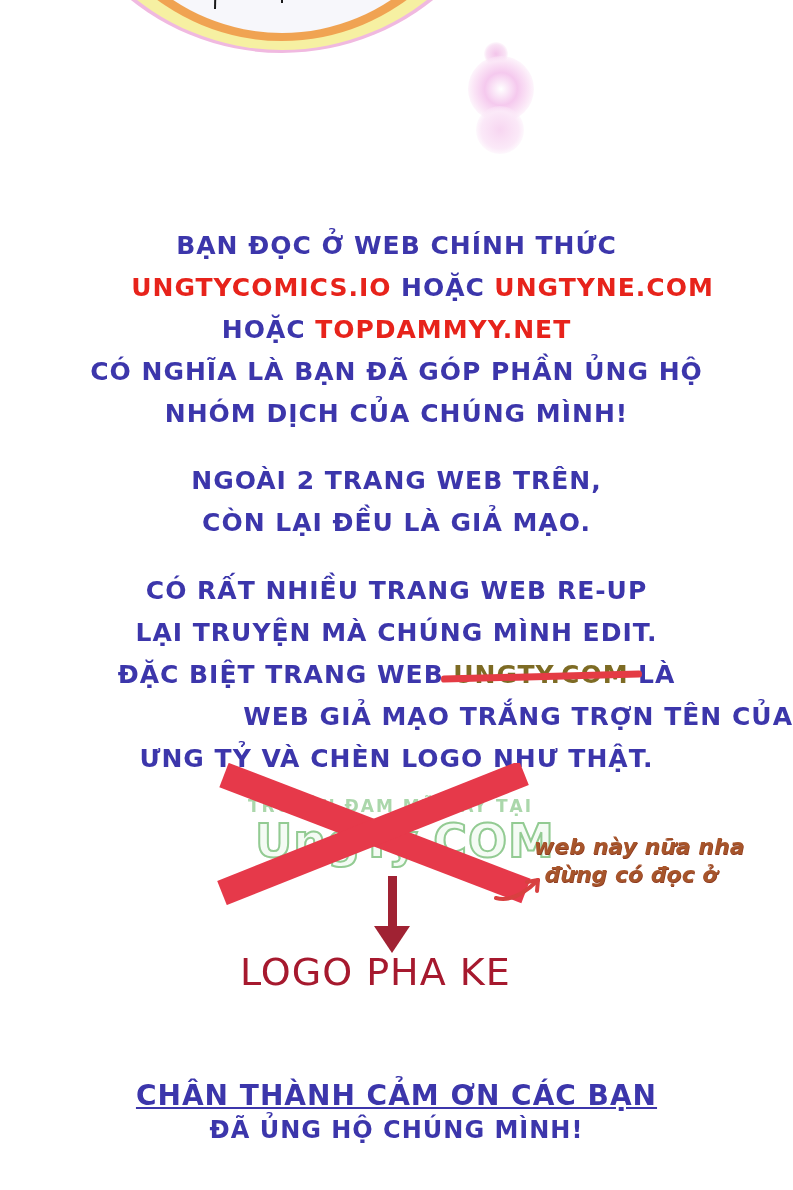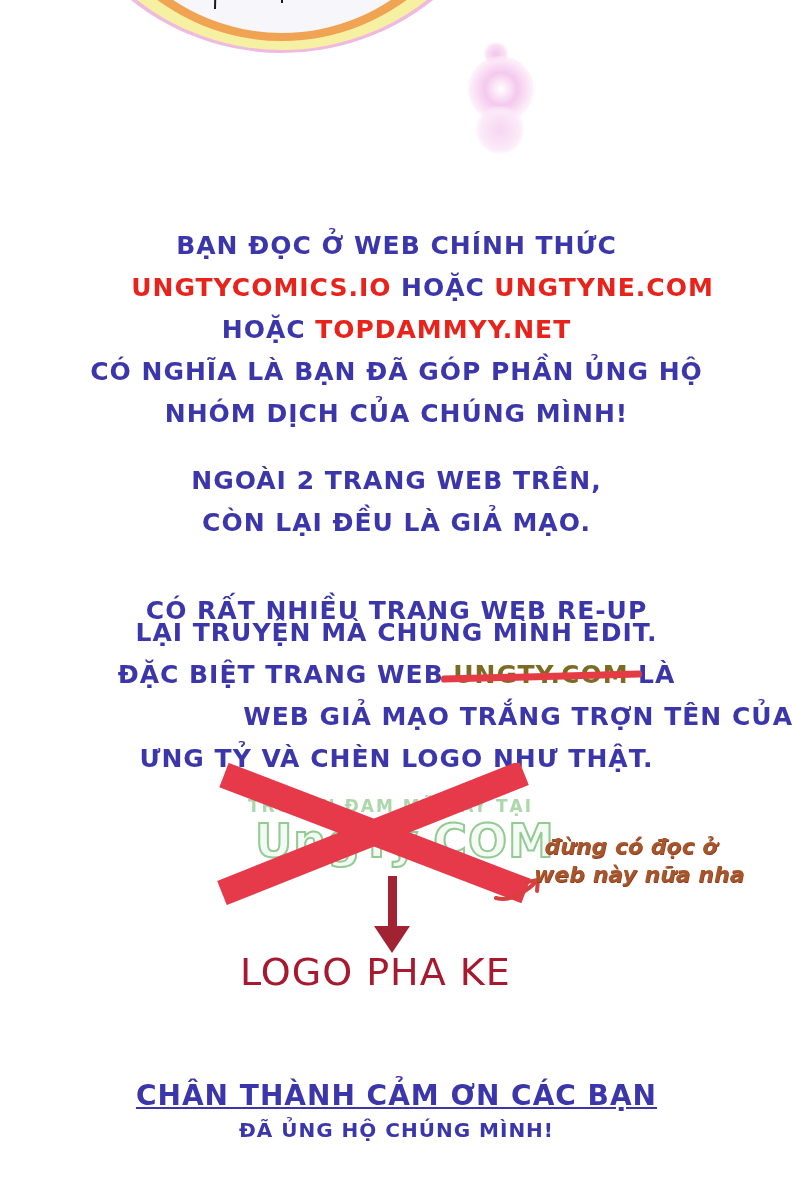--- a/index.html
+++ b/index.html
@@ -63,27 +63,27 @@
   }
 
   
   .l1  { top: 228px; }
   .l2  { top: 270px; margin-left: 26px; }
   .l3  { top: 312px; }
   .l4  { top: 354px; }
   .l5  { top: 396px; }
   .l6  { top: 463px; }
   .l7  { top: 505px; }
-  .l8  { top: 593px; }
+  .l8  { top: 573px; }
   .l9  { top: 615px; }
   .l10 { top: 657px; }
   .l11 { top: 699px; text-align: right; }
   .l12 { top: 741px; }
   .f1  { top: 1078px; font-size: 28px; text-decoration: underline; }
-  .f2  { top: 1112px; font-size: 20px; }
+  .f2  { top: 1112px; font-size: 24px; }
 
   
   .fake-logo-tagline {
     position: absolute; top: 796px; left: 248px; width: 280px;
     text-align: center; font-size: 17px; font-weight: 700;
     letter-spacing: 2px; color: #abd7ab; white-space: nowrap;
   }
   .fake-logo-name {
     position: absolute; top: 814px; left: 255px; width: 270px;
     text-align: center; font-size: 46px; font-weight: 800;
@@ -172,20 +172,20 @@
   </svg>
 
   <svg class="down-arrow" viewBox="0 0 44 80">
     <rect x="18" y="0" width="9" height="56" fill="#a02233"></rect>
     <polygon points="4,50 40,50 22,77" fill="#a02233"></polygon>
   </svg>
 
   <div class="fake-logo-caption">LOGO PHA KE</div>
 
   <div class="note">
+    <div>web này nữa nha</div>
     <div>đừng có đọc ở</div>
-    <div>web này nữa nha</div>
   </div>
 
   <div class="txt f1 c-blue">CHÂN THÀNH CẢM ƠN CÁC BẠN</div>
   <div class="txt f2 c-blue">ĐÃ ỦNG HỘ CHÚNG MÌNH!</div>
 
 </div>
 
 </body></html>

